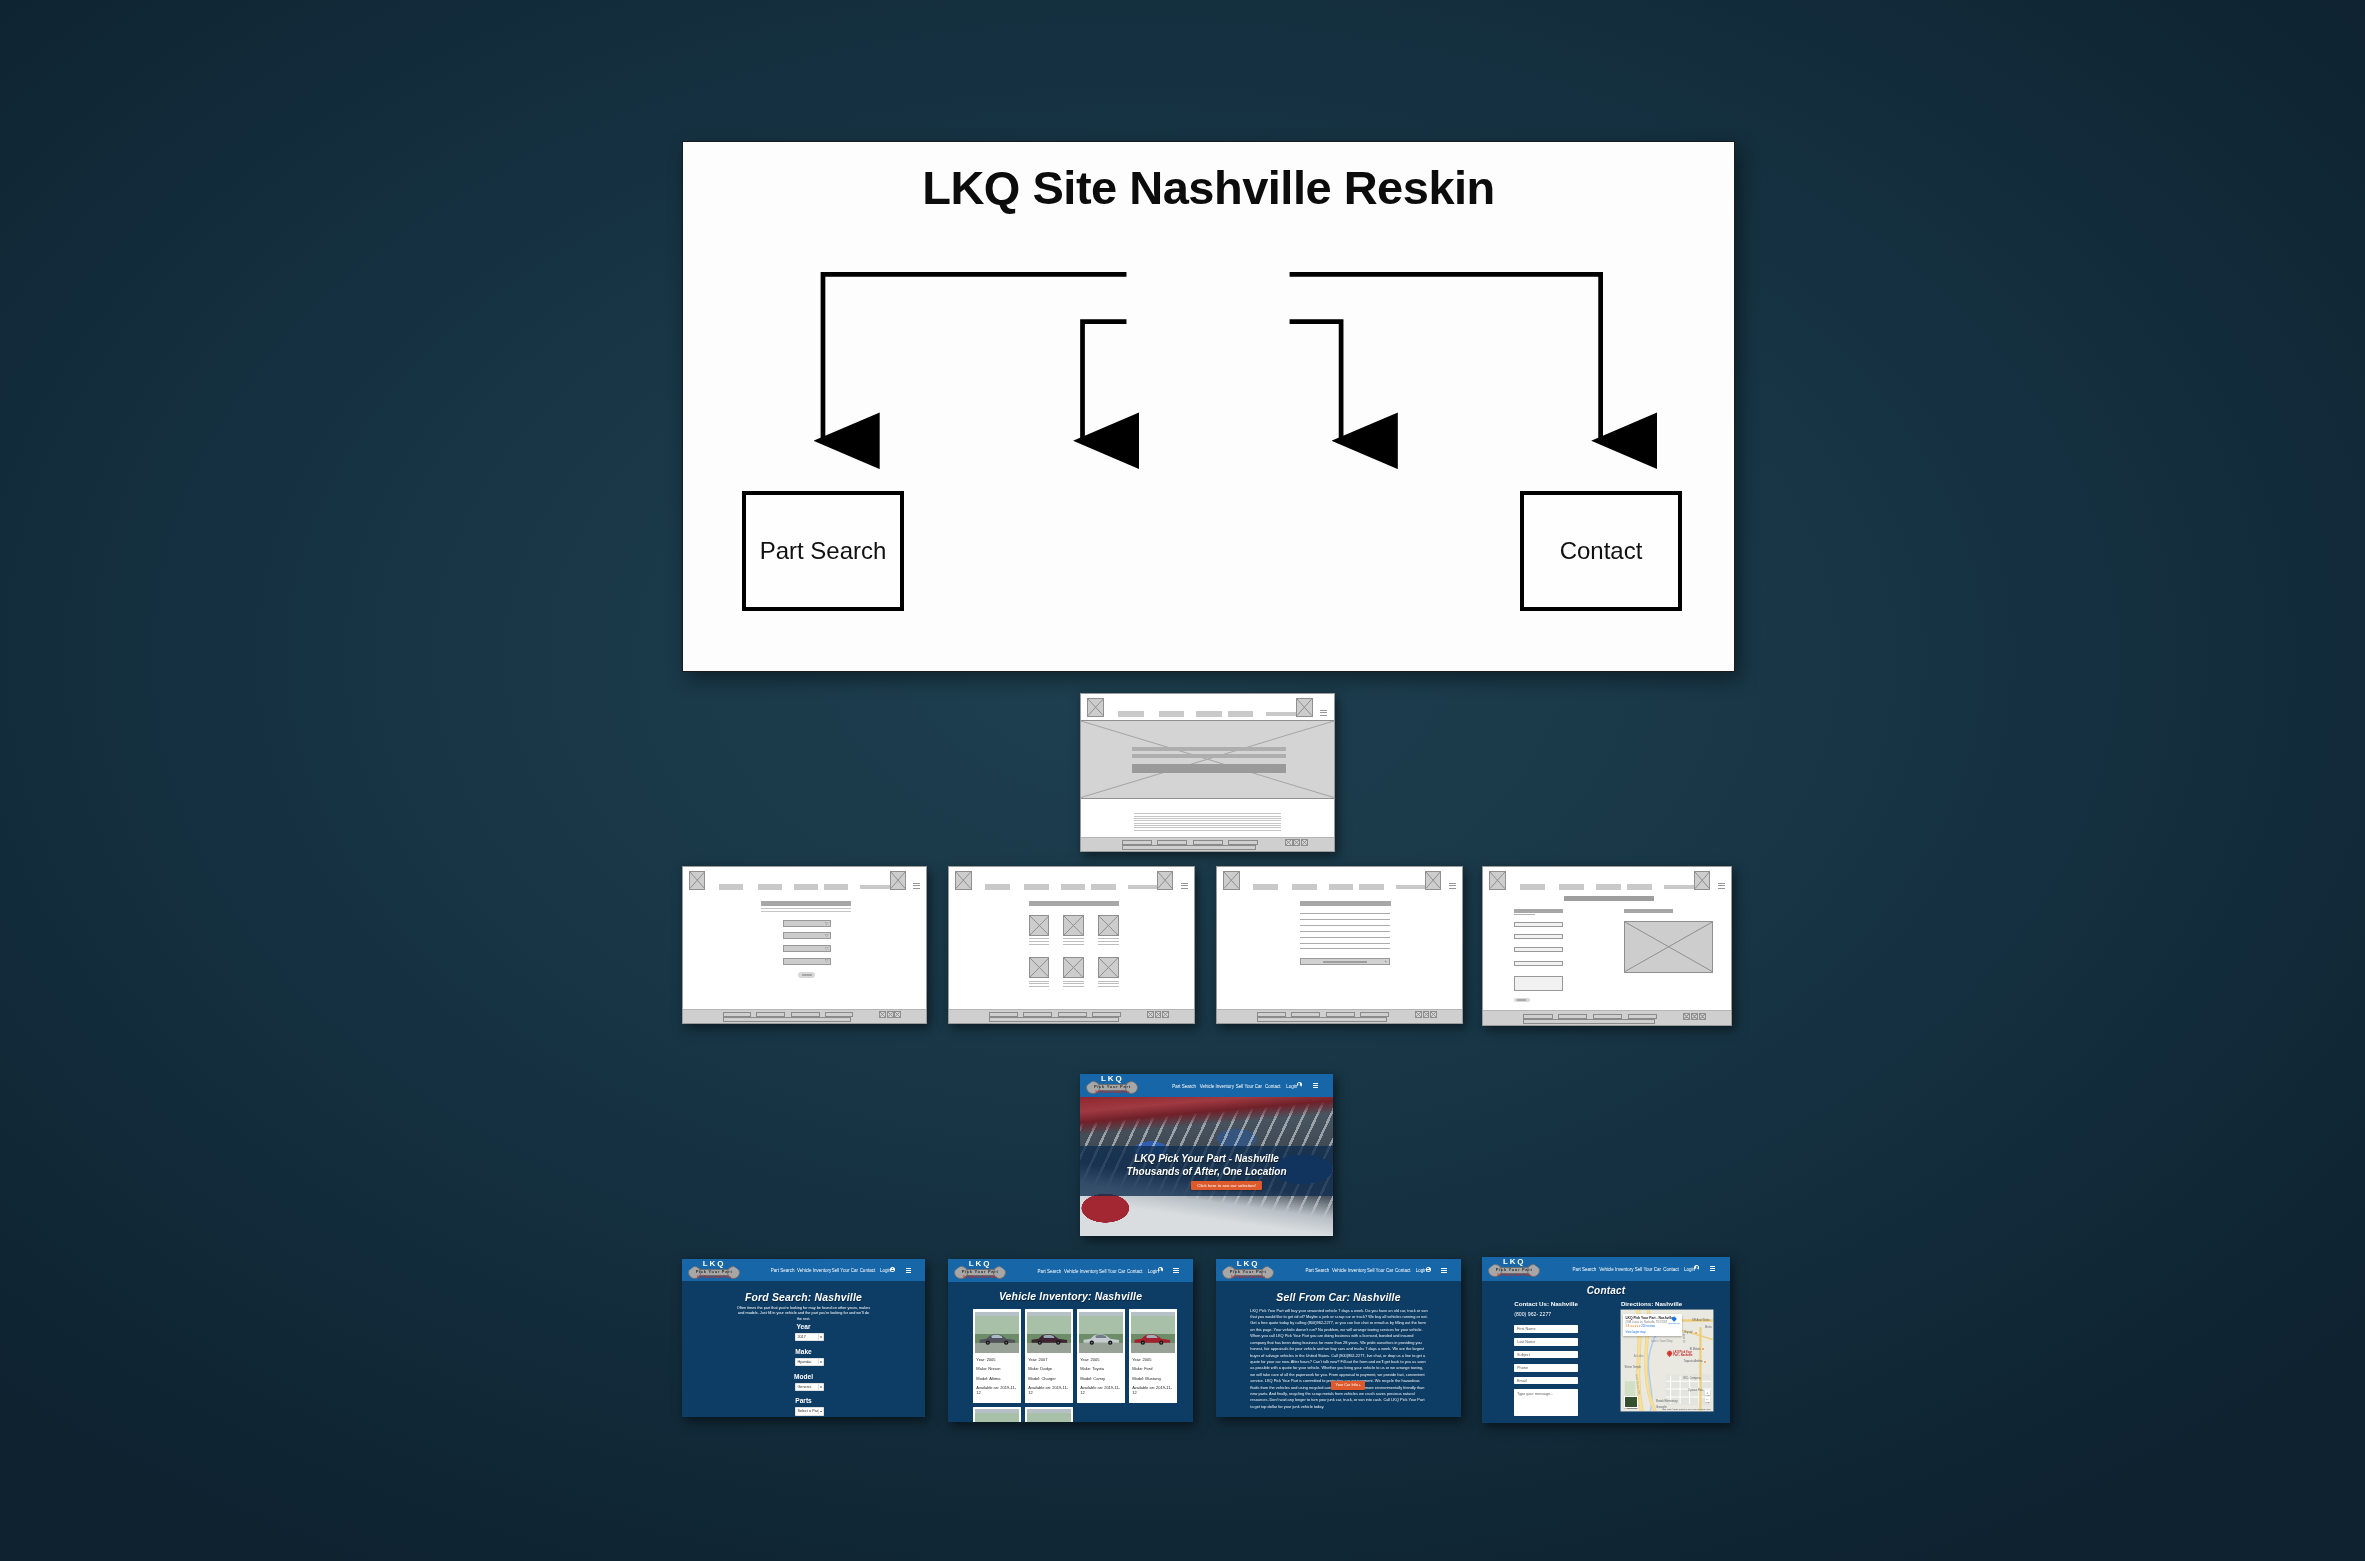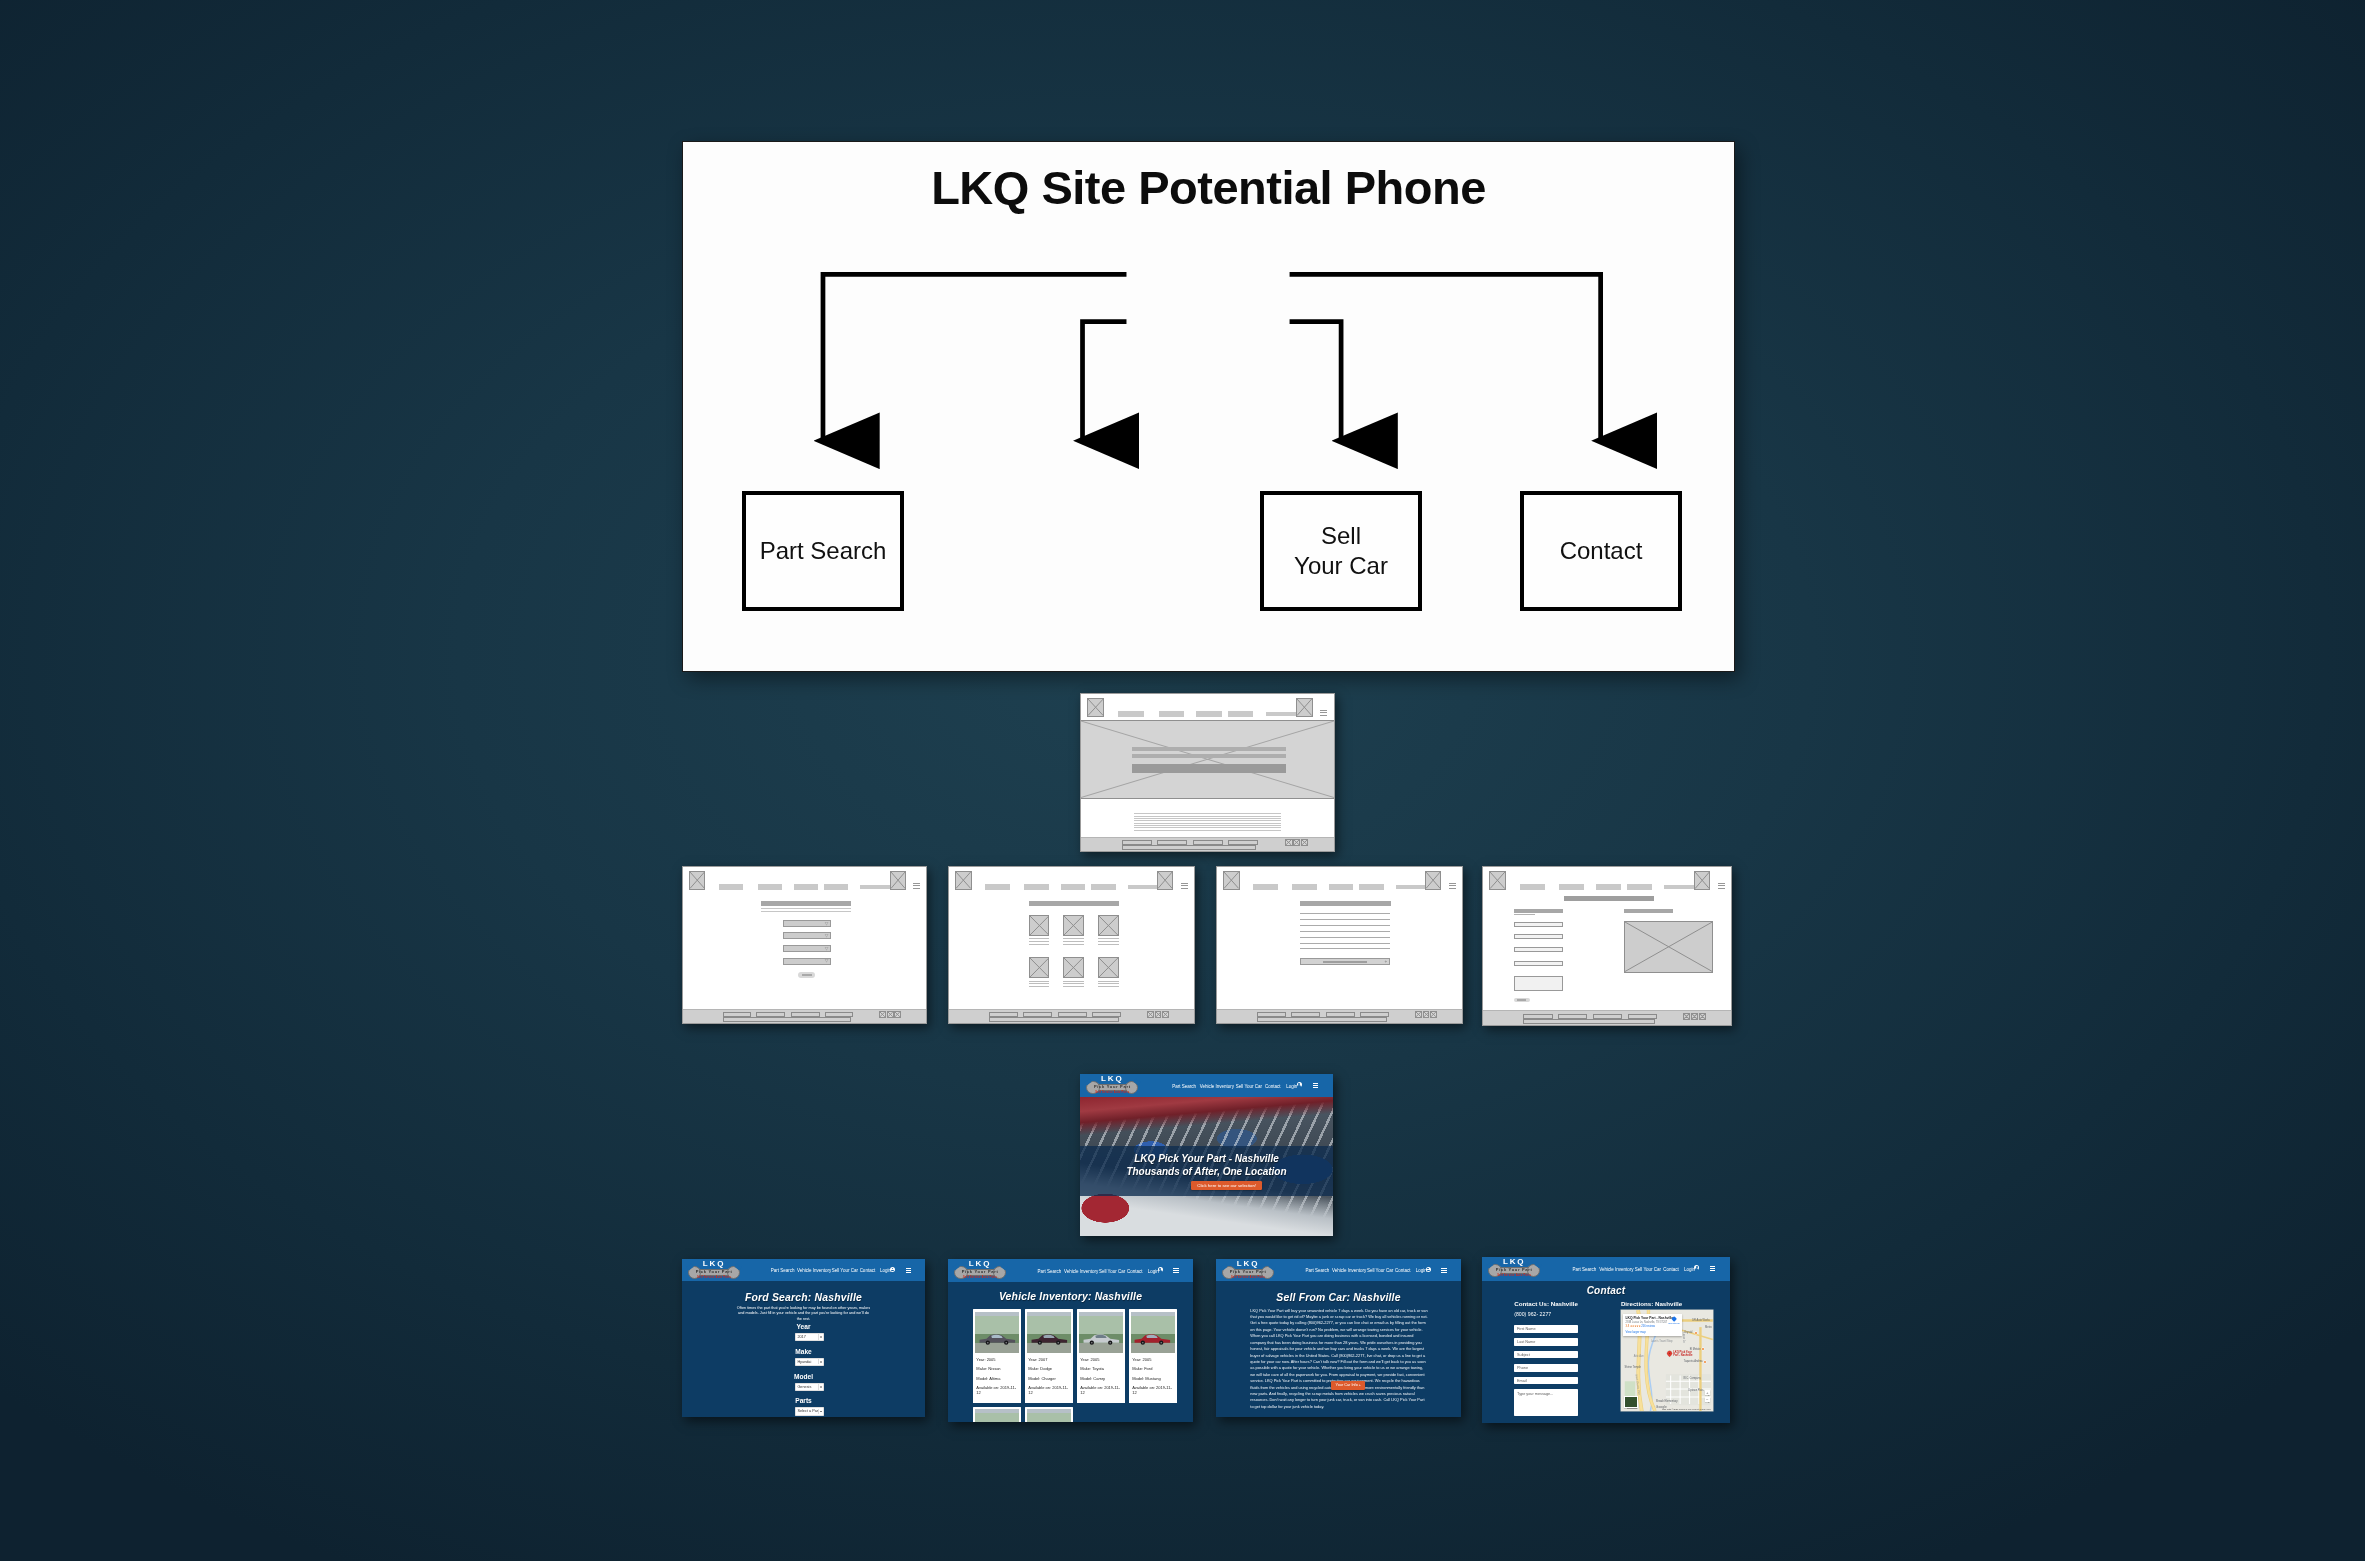--- a/index.html
+++ b/index.html
@@ -93,37 +93,35 @@
       radial-gradient(28px 14px at 28% 38%, #2f5fae 0 60%, transparent 61%),
       radial-gradient(33px 16px at 62% 30%, #35557e 0 60%, transparent 61%),
       linear-gradient(180deg,#4d5a66 0%,#39424c 55%,#6a747c 100%);}
   .band{position:absolute;left:0;right:0;top:35.5%;height:35.5%;background:rgba(14,45,79,.78);}
   .hline{position:absolute;width:100%;text-align:center;font-weight:bold;font-style:italic;font-size:10px;text-shadow:0.5px 0.5px 0.9px rgba(0,0,0,.5);}
 </style>
 </head>
 <body>
 
 <section class="abs" id="diagram">
-  <h1>LKQ Site Potential Phone</h1>
+  <h1>LKQ Site Nashville Reskin</h1>
   <svg id="conn" class="abs" viewBox="0 0 2221 1119" width="1051" height="529">
     <defs>
         <marker id="arr" markerWidth="12" markerHeight="14" refX="6" refY="12" orient="auto-start-reverse">
           <path d="M0 0 L12 0 L6 14 Z" fill="#000"></path>
         </marker>
       </defs>
     <g stroke="#000" stroke-width="10" fill="none">
       <path d="M937 280 H295 V632" marker-end="url(#arr)"></path>
       <path d="M1282 280 H1940 V632" marker-end="url(#arr)"></path>
       <path d="M937 380 H844 V632" marker-end="url(#arr)"></path>
       <path d="M1282 380 H1391 V632" marker-end="url(#arr)"></path>
     </g>
   </svg>
   <div class="node" style="left:59px;top:349px;width:162px;height:120px;"><span>Part Search</span></div>
-  <div class="node" style="left:577px;top:349px;width:162px;height:120px;"><span>Sell
-Your Car</span></div>
   <div class="node" style="left:837px;top:349px;width:162px;height:120px;"><span>Contact</span></div>
 </section>
 
 <div class="wf" id="wf-home" style="left:1080px;top:693px;width:253px;height:157px;">
   <span class="ph lg">
       <svg viewBox="0 0 10 10" preserveAspectRatio="none">
         <path d="M0 0L10 10M10 0L0 10" stroke="#8f8f8f" stroke-width="1" vector-effect="non-scaling-stroke"></path>
       </svg>
     </span>
   <i class="bar nb" style="left:14.8%"></i>

